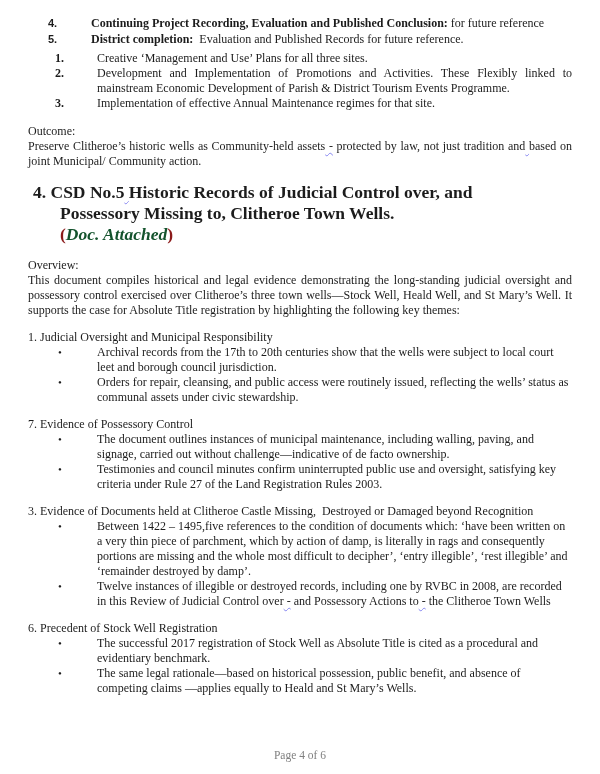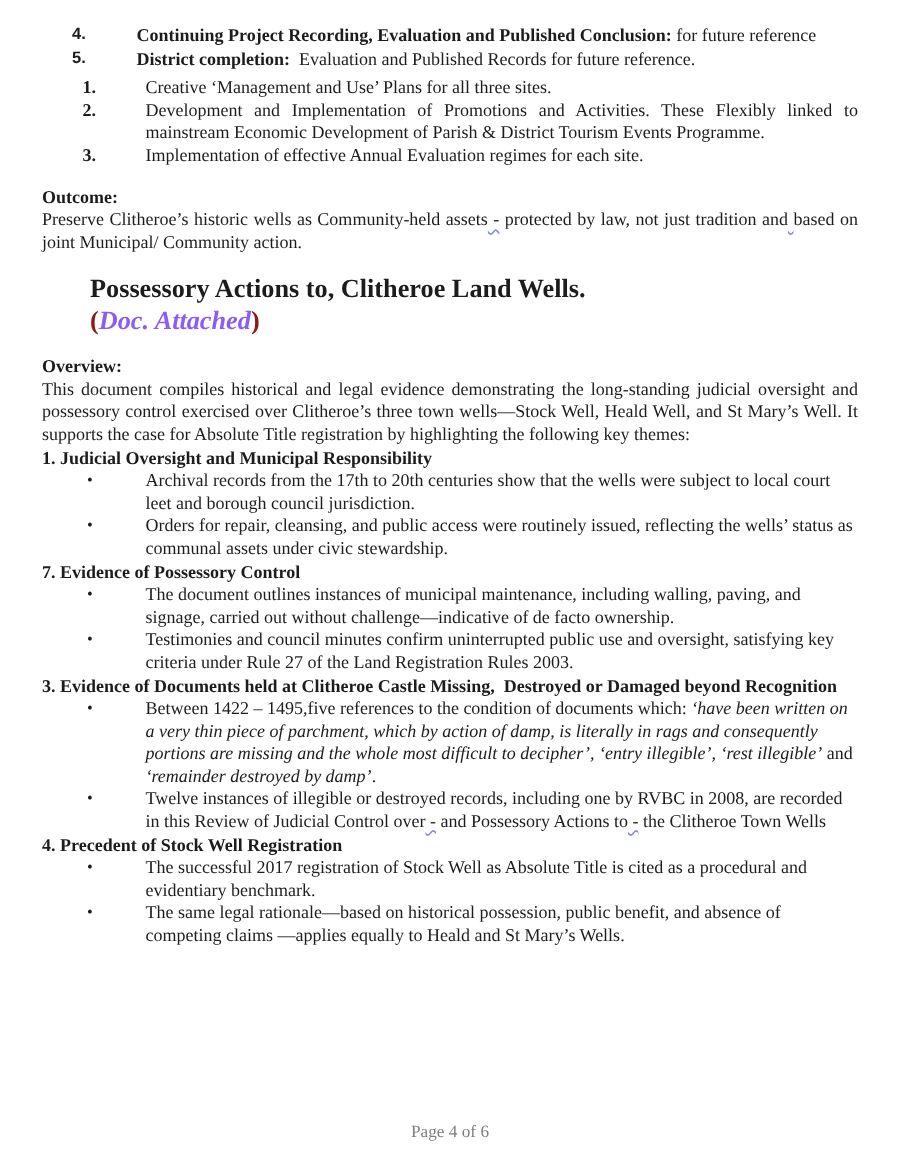--- a/index.html
+++ b/index.html
@@ -22,48 +22,48 @@
   .toplist .li { padding-left:20px; line-height:16px; }
   .toplist .marker { width:18px; font-family:"Liberation Sans", sans-serif; font-weight:bold; font-size:11px; }
 
   
   .strategy { margin-top:20px; }
   .numlist { margin-top:4px; }
   .numlist .li { padding-left:27px; }
   .numlist .marker { width:17px; font-weight:bold; }
 
   
-  .h-small { font-weight:bold; }
+  .h-small { font-weight:normal; }
   .mt-block { margin-top:13px; }
-  .mt-section { margin-top:1px; }
+  .mt-section { margin-top:12px; }
 
   
   .bullet { padding-left:30px; }
   .bullet .marker { width:14px; font-size:11px; }
 
   .just { text-align:justify; }
 
   
   .main-heading { margin-top:13px; font-size:17.5px; line-height:21px; font-weight:bold; }
   .mh-l1 { padding-left:5px; }
   .mh-l2, .mh-l3 { padding-left:32px; }
   .paren { color:#8b1a1a; }
-  .red-attached { color:#8b5cf6; font-style:italic; }
+  .red-attached { color:#14532d; font-style:italic; }
 
   
   .sq {
     text-decoration-line:underline;
     text-decoration-style:wavy;
     text-decoration-color:#8585f0;
     text-decoration-thickness:1px;
     text-underline-offset:2px;
     text-decoration-skip-ink:none;
   }
 
-  .italic { font-style:italic; }
+  .italic { }
 
   .footer {
     margin-top:auto; text-align:center;
     color:#7f7f7f; font-size:11.5px; line-height:14px;font-family:Liberation Serif, serif;
   }
 </style>
 </head>
 <body>
 
 <div class="page">
@@ -84,29 +84,30 @@
     <div class="li">
       <span class="marker">1.</span>
       <span class="txt">Creative ‘Management and Use’ Plans for all three sites.</span>
     </div>
     <div class="li">
       <span class="marker">2.</span>
       <span class="txt just">Development and Implementation of Promotions and Activities. These Flexibly linked to mainstream Economic Development of Parish &amp; District Tourism Events Programme.</span>
     </div>
     <div class="li">
       <span class="marker">3.</span>
-      <span class="txt">Implementation of effective Annual Evaluation regimes for each site.</span>
+      <span class="txt">Implementation of effective Annual Maintenance regimes for that site.</span>
     </div>
   </div>
 
   <p class="h-small mt-block">Outcome:</p>
   <p class="para just"><span>Preserve Clitheroe’s historic wells as Community-held assets</span><span class="sq">&nbsp;-</span><span> protected by law, not just tradition and</span><span class="sq">&nbsp;</span><span>based on joint Municipal/ Community action.</span></p>
 
   <div class="main-heading">
-    <div class="mh-l2">Possessory Actions to, Clitheroe Land Wells.</div>
+    <div class="mh-l1"><span>4. CSD No.5</span><span class="sq">&nbsp;</span><span>Historic Records of Judicial Control over, and</span></div>
+    <div class="mh-l2">Possessory Missing to, Clitheroe Town Wells.</div>
     <div class="mh-l3"><span class="paren">(</span><span class="red-attached">Doc. Attached</span><span class="paren">)</span></div>
   </div>
 
   <p class="h-small mt-block">Overview:</p>
   <p class="para just">This document compiles historical and legal evidence demonstrating the long-standing judicial oversight and possessory control exercised over Clitheroe’s three town wells—Stock Well, Heald Well, and St Mary’s Well. It supports the case for Absolute Title registration by highlighting the following key themes:</p>
 
   <div class="section">
     <p class="h-small mt-section">1. Judicial Oversight and Municipal Responsibility</p>
     <div class="li bullet">
       <span class="marker">•</span>
@@ -136,21 +137,21 @@
       <span class="marker">•</span>
       <span class="txt"><span>Between 1422 – 1495,five references to the condition of documents which: </span><span class="italic">‘have been written on a very thin piece of parchment, which by action of damp, is literally in rags and consequently portions are missing and the whole most difficult to decipher’, ‘entry illegible’, ‘rest illegible’</span><span> and </span><span class="italic">‘remainder destroyed by damp’</span><span>.</span></span>
     </div>
     <div class="li bullet">
       <span class="marker">•</span>
       <span class="txt"><span>Twelve instances of illegible or destroyed records, including one by RVBC in 2008, are recorded in this Review of Judicial Control over</span><span class="sq">&nbsp;-</span><span> and Possessory Actions to</span><span class="sq">&nbsp;-</span><span> the Clitheroe Town Wells</span></span>
     </div>
   </div>
 
   <div class="section">
-    <p class="h-small mt-section">4. Precedent of Stock Well Registration</p>
+    <p class="h-small mt-section">6. Precedent of Stock Well Registration</p>
     <div class="li bullet">
       <span class="marker">•</span>
       <span class="txt">The successful 2017 registration of Stock Well as Absolute Title is cited as a procedural and evidentiary benchmark.</span>
     </div>
     <div class="li bullet">
       <span class="marker">•</span>
       <span class="txt">The same legal rationale—based on historical possession, public benefit, and absence of competing claims —applies equally to Heald and St Mary’s Wells.</span>
     </div>
   </div>
 

